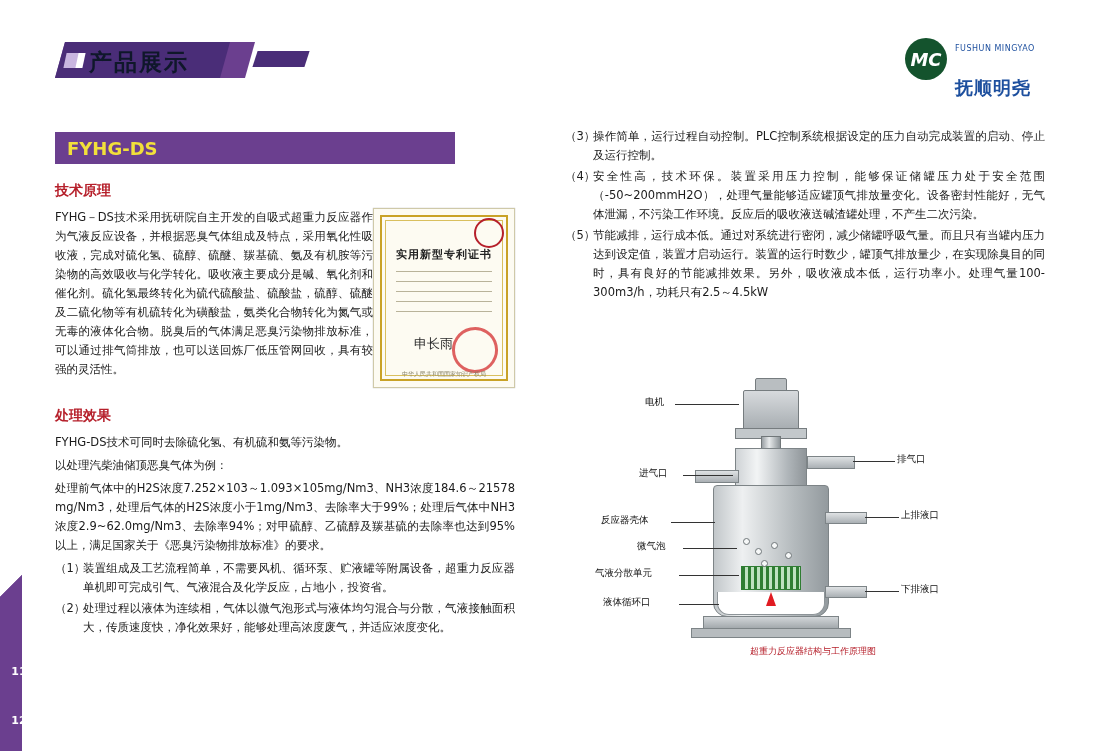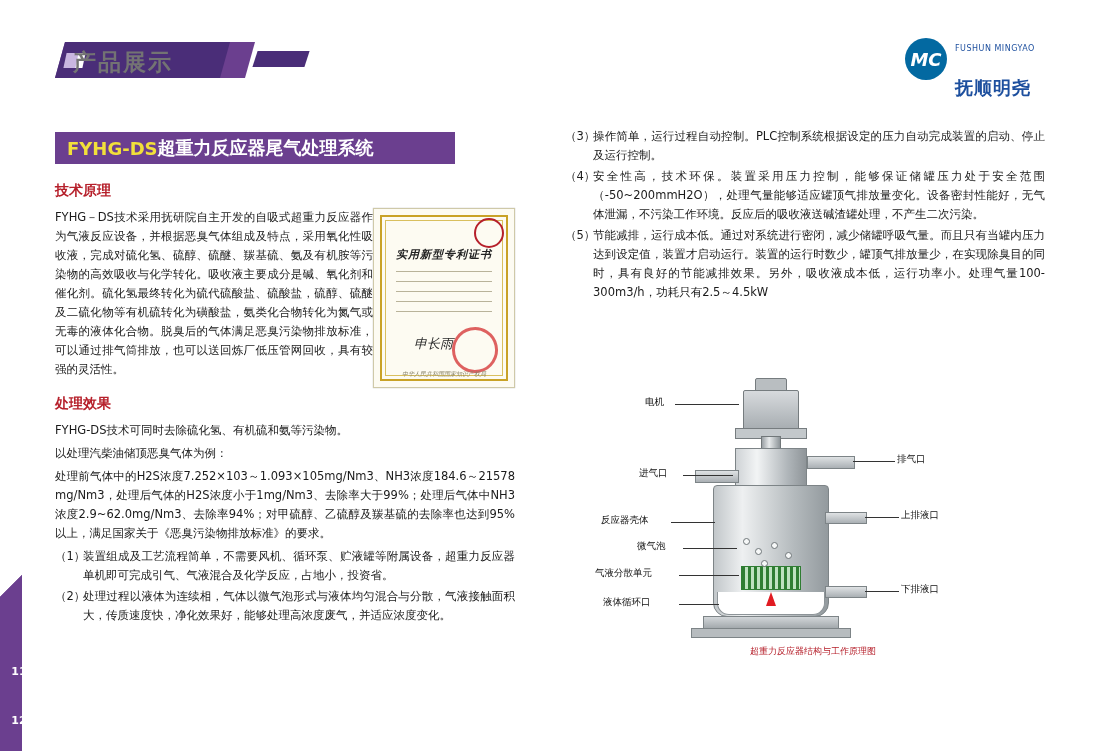--- a/index.html
+++ b/index.html
@@ -39,22 +39,22 @@
     position:absolute;left:0;top:0;width:200px;height:36px;
     background:#6b3f8f;
     clip-path:polygon(10px 0,200px 0,190px 36px,0 36px);
   }
   .banner-shape2{
     position:absolute;left:0;top:0;width:175px;height:36px;
     background:#4a2d78;
     clip-path:polygon(10px 0,175px 0,165px 36px,0 36px);
   }
   .banner-text{
-    position:absolute;left:18px;top:5px;
-    color:#737373;font-size:23px;font-weight:bold;letter-spacing:2px;
+    position:absolute;left:34px;top:5px;
+    color:#0f172a;font-size:23px;font-weight:bold;letter-spacing:2px;
     font-family:"DejaVu Sans","Liberation Sans",sans-serif;
   }
   .banner-deco{
     position:absolute;left:10px;top:11px;width:16px;height:15px;
     background:#c9b6e0;
     transform:skewX(-12deg);
   }
   .banner-deco2{
     position:absolute;left:22px;top:11px;width:7px;height:15px;
     background:#ffffff;transform:skewX(-12deg);
@@ -63,21 +63,21 @@
     position:absolute;left:200px;top:9px;width:52px;height:16px;
     background:#4a2d78;transform:skewX(-18deg);
   }
 
   
   .logo{
     position:absolute;right:45px;top:38px;width:150px;height:44px;
   }
   .logo-circle{
     position:absolute;left:0;top:0;width:42px;height:42px;border-radius:50%;
-    background:#0369a1;color:#fff;
+    background:#14532d;color:#fff;
     display:flex;align-items:center;justify-content:center;
     font-size:18px;font-weight:bold;font-style:italic;
   }
   .logo-en{
     position:absolute;left:50px;top:6px;font-size:8px;color:#1d4f9e;letter-spacing:.5px;
   }
   .logo-cn{
     position:absolute;left:50px;top:18px;font-size:18px;color:#1d4f9e;font-weight:bold;letter-spacing:1px;margin-top:20px;
   }
 
@@ -97,21 +97,21 @@
     position:absolute;left:565px;top:125px;width:480px;
   }
   h3.sec{
     color:#b6202b;font-size:14px;font-weight:bold;margin:0 0 8px 0;
   }
   p.body{
     font-size:11.5px;line-height:19px;margin:0 0 4px 0;text-align:justify;color:#1a1a1a;
   }
   .para-wrap{position:relative;}
   .float-cert{
-    float:right;margin:0 0 4px 0;font-style:italic;
+    float:right;margin:0 0 4px 0;
   }
 
   
   .cert{
     width:140px;height:178px;background:#fdfbf2;
     border:1px solid #cfc9a8;
     position:relative;
     box-shadow:0 0 1px rgba(0,0,0,.3);
   }
   .cert-inner{
@@ -261,21 +261,20 @@
 </div>
 
 <div class="logo">
   <div class="logo-circle">MC</div>
   <div class="logo-en">FUSHUN MINGYAO</div>
   <div class="logo-cn">抚顺明尧</div>
 </div>
 
 <div class="title-bar">
   <span class="t1">FYHG-DS</span>
-  <span class="t2">超重力反应器尾气处理系统</span>
 </div>
 
 <div class="col-left">
 
   <h3 class="sec">技术原理</h3>
 
   <div class="para-wrap">
     <div class="float-cert">
       <div class="cert">
         <div class="cert-inner">
@@ -289,21 +288,21 @@
         <div class="cert-line" style="top:92px;"></div>
         <div class="cert-line" style="top:102px;"></div>
         <div class="cert-redseal"></div>
         <div class="cert-sign">申长雨</div>
         <div class="cert-foot">中华人民共和国国家知识产权局</div>
       </div>
     </div>
     <p class="body">FYHG－DS技术采用抚研院自主开发的自吸式超重力反应器作为气液反应设备，并根据恶臭气体组成及特点，采用氧化性吸收液，完成对硫化氢、硫醇、硫醚、羰基硫、氨及有机胺等污染物的高效吸收与化学转化。吸收液主要成分是碱、氧化剂和催化剂。硫化氢最终转化为硫代硫酸盐、硫酸盐，硫醇、硫醚及二硫化物等有机硫转化为磺酸盐，氨类化合物转化为氮气或无毒的液体化合物。脱臭后的气体满足恶臭污染物排放标准，可以通过排气筒排放，也可以送回炼厂低压管网回收，具有较强的灵活性。</p>
   </div>
 
-  <h3 class="sec" style="margin-top:16px;clear:both;">处理效果</h3>
+  <h3 class="sec" style="margin-top:28px;clear:both;">处理效果</h3>
   <p class="body">FYHG-DS技术可同时去除硫化氢、有机硫和氨等污染物。</p>
   <p class="body">以处理汽柴油储顶恶臭气体为例：</p>
   <p class="body">处理前气体中的H2S浓度7.252×103～1.093×105mg/Nm3、NH3浓度184.6～21578 mg/Nm3，处理后气体的H2S浓度小于1mg/Nm3、去除率大于99%；处理后气体中NH3浓度2.9~62.0mg/Nm3、去除率94%；对甲硫醇、乙硫醇及羰基硫的去除率也达到95%以上，满足国家关于《恶臭污染物排放标准》的要求。</p>
 
   <div class="num-list">
     <div class="num-item">
       <div class="n">（1）</div>
       <div class="txt">装置组成及工艺流程简单，不需要风机、循环泵、贮液罐等附属设备，超重力反应器单机即可完成引气、气液混合及化学反应，占地小，投资省。</div>
     </div>
     <div class="num-item">

